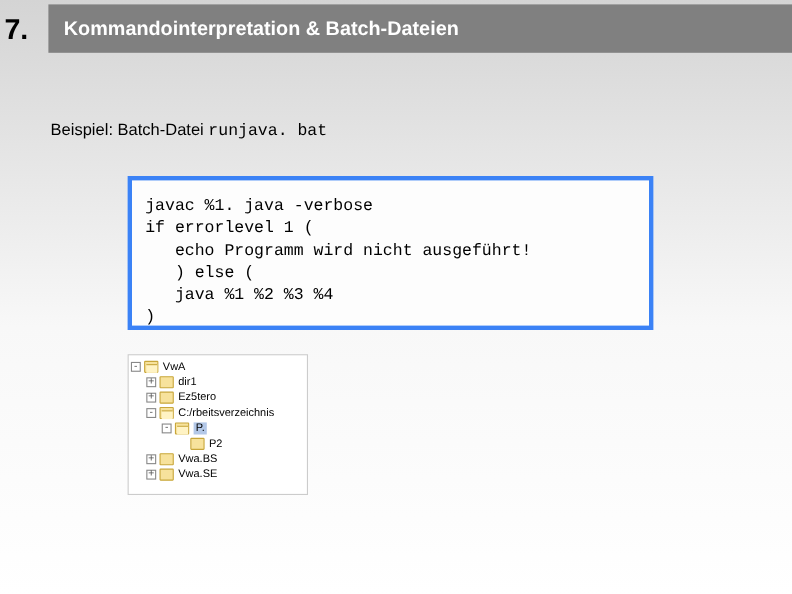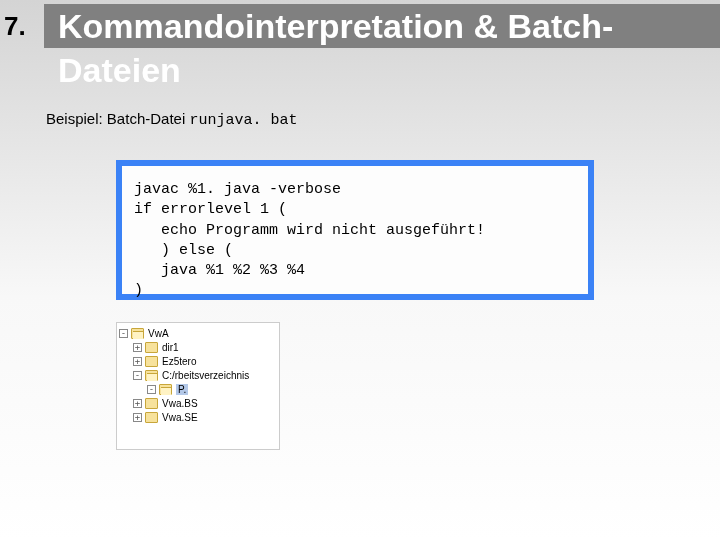--- a/index.html
+++ b/index.html
@@ -18,21 +18,21 @@
   .header-num {
     width: 44px;
     color: #000;
     font-size: 26px;
     font-weight: bold;
     padding-left: 4px;
   }
   .header-bar {
     background: #808080;
     color: #fff;
-    font-size: 34px;
+    font-size: 18px;
     font-weight: bold;
     height: 44px;
     line-height: 44px;
     padding-left: 14px;
     flex: 1;
   }
   .example-line {
     position: absolute;
     top: 110px;
     left: 46px;
@@ -41,21 +41,21 @@
   }
   .example-line .mono {
     font-family: "Courier New", Courier, monospace;
   }
   .code-box {
     position: absolute;
     top: 160px;
     left: 116px;
     width: 478px;
     height: 140px;
-    border: 6px solid #3b82f6;
+    border: 4px solid #3b82f6;
     background: #fdfdfd;
     padding: 14px 12px 10px 12px;
     font-family: "Courier New", Courier, monospace;
     font-size: 15px;
     line-height: 1.35;
     white-space: pre;
     color: #000;
   }
   .tree {
     position: absolute;
@@ -158,20 +158,25 @@
   <div class="tree-row indent1">
     <span class="pm">-</span>
     <span class="folder open"></span>
     <span>C:/rbeitsverzeichnis</span>
   </div>
   <div class="tree-row indent2">
     <span class="pm">-</span>
     <span class="folder open"></span>
     <span class="sel">P.</span>
   </div>
+  <div class="tree-row indent3">
+    <span class="pm-blank"></span>
+    <span class="folder"></span>
+    <span>P2</span>
+  </div>
   <div class="tree-row indent1">
     <span class="pm">+</span>
     <span class="folder"></span>
     <span>Vwa.BS</span>
   </div>
   <div class="tree-row indent1">
     <span class="pm">+</span>
     <span class="folder"></span>
     <span>Vwa.SE</span>
   </div>

